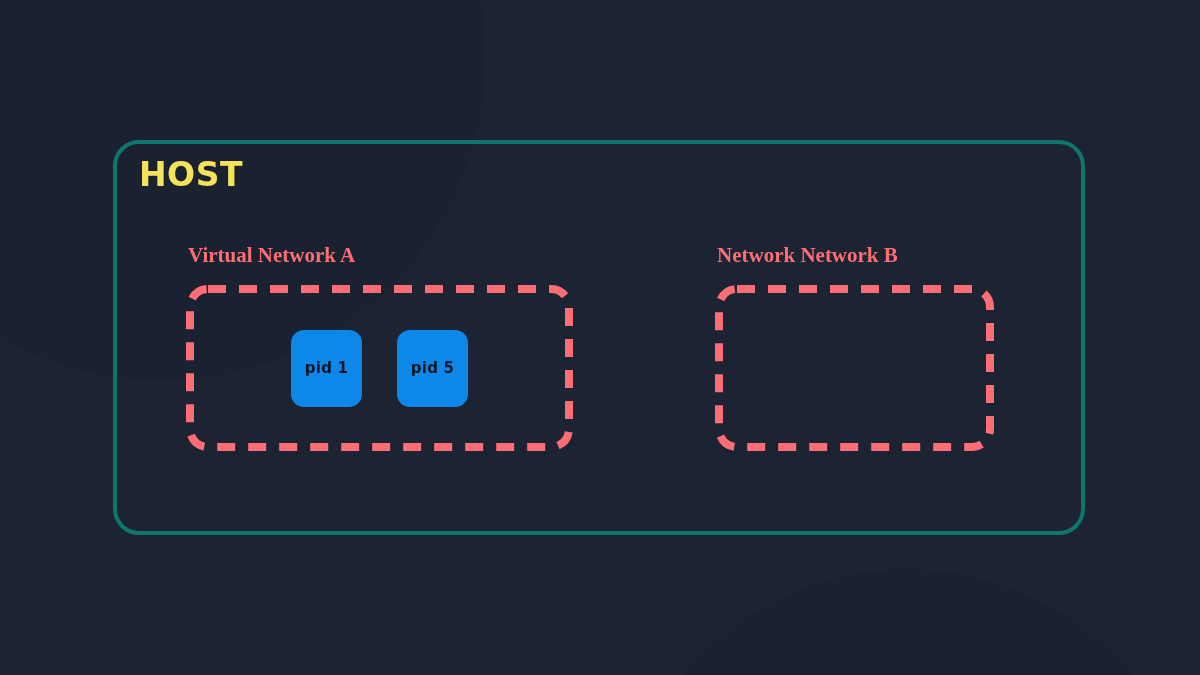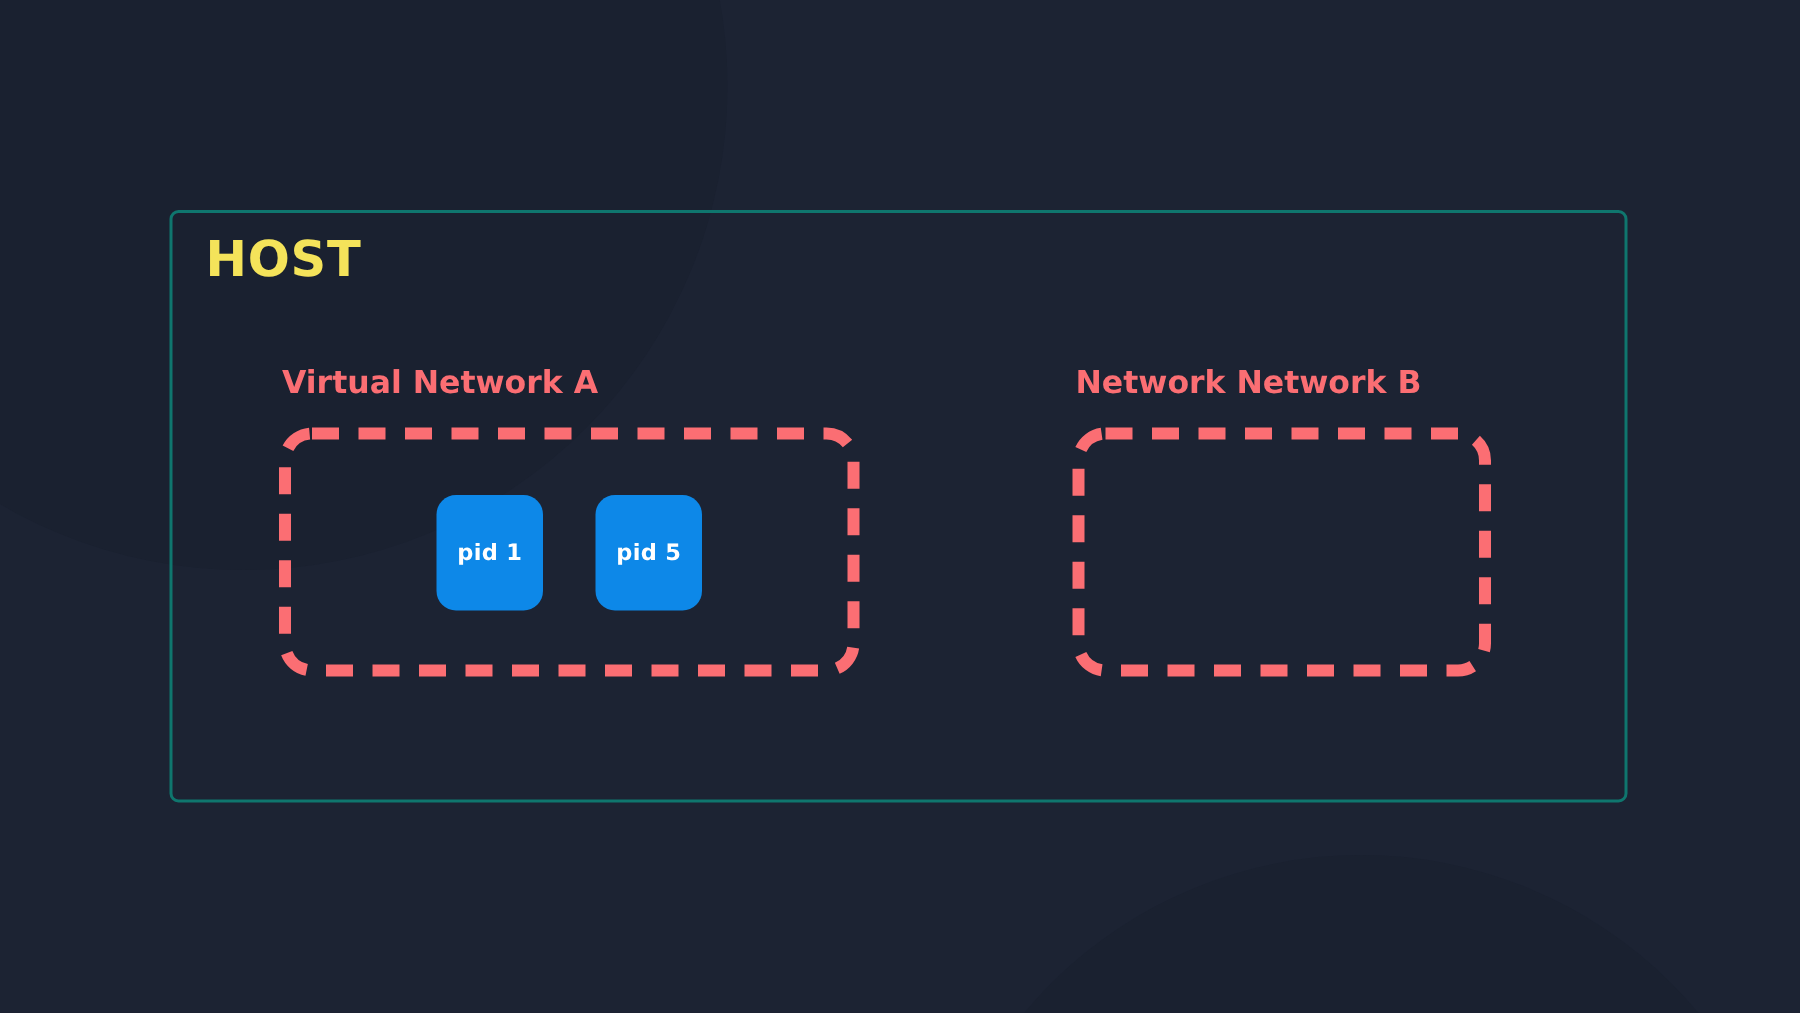--- a/index.html
+++ b/index.html
@@ -43,22 +43,22 @@
   }
 
   
   .host-box {
     position: absolute;
     left: 113px;
     top: 140px;
     width: 972px;
     height: 395px;
     box-sizing: border-box;
-    border: 2px solid #0f766e;
-    border-radius: 6px;
+    border: 4px solid #0f766e;
+    border-radius: 26px;
   }
 
   .host-title {
     position: absolute;
     left: 22px;
     top: 14px;
     font-size: 33px;
     font-weight: 700;
     letter-spacing: 0.5px;
     color: #f4e35a;
@@ -75,20 +75,21 @@
 
   .vnet-title {
     position: absolute;
     left: 2px;
     top: 0;
     font-size: 21px;
     font-weight: 700;
     color: #fb6e73;
     line-height: 1;
     white-space: nowrap;
+    font-family: Liberation Serif, serif;
   }
 
   .vnet-box {
     position: absolute;
     top: 40px;
     left: 0;
     box-sizing: border-box;
     border-radius: 20px;
     display: flex;
     align-items: center;
@@ -123,21 +124,21 @@
   }
 
   .pid-box {
     width: 71px;
     height: 77px;
     border-radius: 13px;
     background: #0d88e8;
     display: flex;
     align-items: center;
     justify-content: center;
-    color: #ffffff;
+    color: #0f172a;
     font-size: 15px;
     font-weight: 700;
     letter-spacing: 0.2px;
   }
 </style>
 </head>
 <body>
 
 <div id="stage">
 

